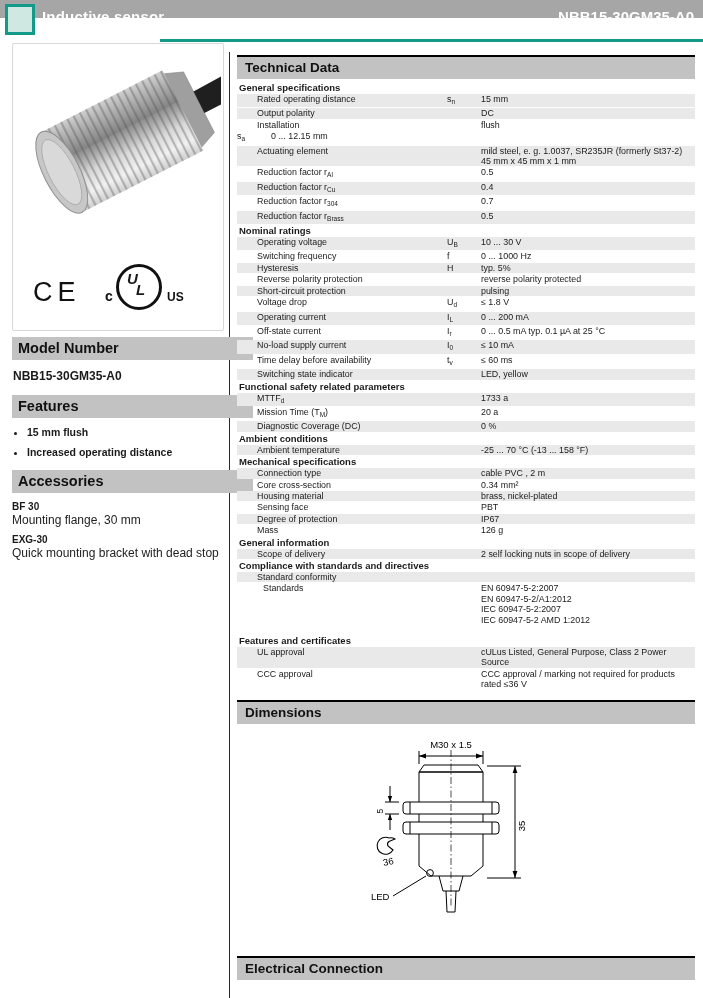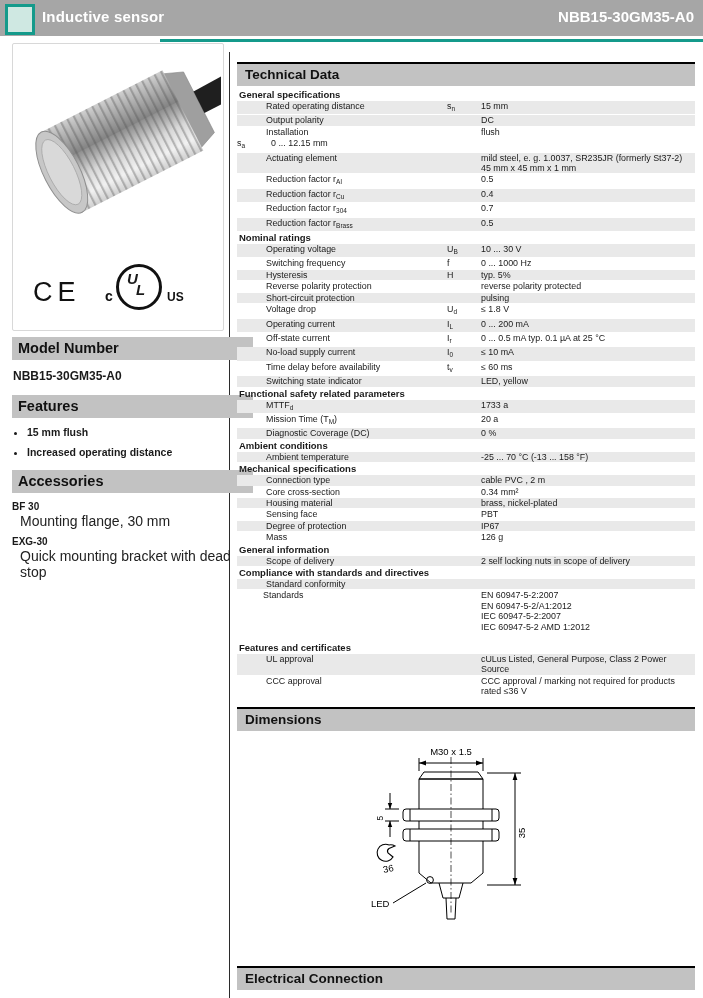--- a/index.html
+++ b/index.html
@@ -2,21 +2,21 @@
 <html><head>
 <meta charset="utf-8">
 <style>
   html,body{margin:0;padding:0;}
   body{
     width:703px;height:998px;position:relative;overflow:hidden;
     background:#ffffff;color:#1a1a1a;
     font-family:"Liberation Sans",sans-serif;
   }
   
-  .topbar{position:absolute;left:0;top:0;width:703px;height:36px;background:#a6a6a6;}
+  .topbar{position:absolute;left:0;top:0;width:703px;height:18px;background:#a6a6a6;}
   .topbar .chip{position:absolute;left:5px;top:4px;width:24px;height:25px;background:#cfe8e2;border:3px solid #149a8b;}
   .topbar .title{position:absolute;left:42px;top:8px;font-size:15px;font-weight:bold;color:#fff;letter-spacing:.2px;}
   .topbar .pn{position:absolute;right:9px;top:8px;font-size:15px;font-weight:bold;color:#fff;}
   .teal-line{position:absolute;left:160px;top:39px;width:543px;height:3px;background:#149a8b;}
   .divider{position:absolute;left:229px;top:52px;width:1px;height:946px;background:#2b2b2b;}
 
   
   .left{position:absolute;left:12px;top:43px;width:241px;}
   .photo-box{width:210px;height:286px;border:1px solid #d8d8d8;border-radius:2px;background:#fff;position:relative;}
   .marks{position:absolute;left:14px;bottom:18px;width:180px;height:50px;}
@@ -27,30 +27,30 @@
   .ul-u{position:absolute;left:8px;top:3px;font-size:15px;font-weight:bold;font-style:italic;}
   .ul-l{position:absolute;left:17px;top:14px;font-size:15px;font-weight:bold;font-style:italic;}
   .ul-us{position:absolute;left:62px;bottom:8px;font-size:12px;font-weight:bold;color:#111;}
   .side-h{background:#c2c2c2;font-size:14.5px;font-weight:bold;padding:3px 6px 4px;color:#111;}
   .mn-value{font-size:12px;font-weight:bold;padding:9px 1px 12px;}
   .mn-bar{margin-top:6px;}
   .feat-list{margin:8px 0 12px;padding-left:15px;}
   .feat-list li{font-size:10.5px;font-weight:bold;margin-bottom:8px;}
   .acc-block{margin-top:8px;}
   .acc-name{font-size:10px;font-weight:bold;margin-top:7px;}
-  .acc-desc{font-size:14px;margin-top:1px;color:#222;margin-left:8px;}
+  .acc-desc{font-size:12px;margin-top:1px;color:#222;}
 
   
   .right{position:absolute;left:237px;top:55px;width:458px;}
-  .main-h{border-top:2px solid #000;background:#c2c2c2;font-size:13.5px;font-weight:bold;padding:3px 8px 4px;color:#111;margin-top:7px;}
+  .main-h{border-top:2px solid #000;background:#c2c2c2;font-size:13.5px;font-weight:bold;padding:3px 8px 4px;color:#111;}
   .tech-table{margin-top:3px;}
   .sec-title{font-size:9.5px;font-weight:bold;line-height:12px;padding-left:2px;}
   .row{display:flex;font-size:8.9px;line-height:10.4px;margin-bottom:1px;}
   .row.alt{background:#e9e9e9;}
-  .row .c1{width:210px;padding-left:29px;box-sizing:border-box;flex-shrink:0;}
+  .row .c1{width:210px;padding-left:20px;box-sizing:border-box;flex-shrink:0;}
   .row.ind2 .c1{padding-left:26px;}
   .row .c2{width:34px;flex-shrink:0;}
   .row .c3{flex:1;}
   .row sub{font-size:6.5px;vertical-align:-2px;}
   .sec-gap{margin-top:10px;}
   .dim-wrap{margin-top:10px;}
   .dim-canvas{height:228px;position:relative;}
   .dim-canvas svg{position:absolute;left:96px;top:14px;}
   .ec-wrap{margin-top:4px;}
   .ec-canvas{position:relative;height:120px;}

